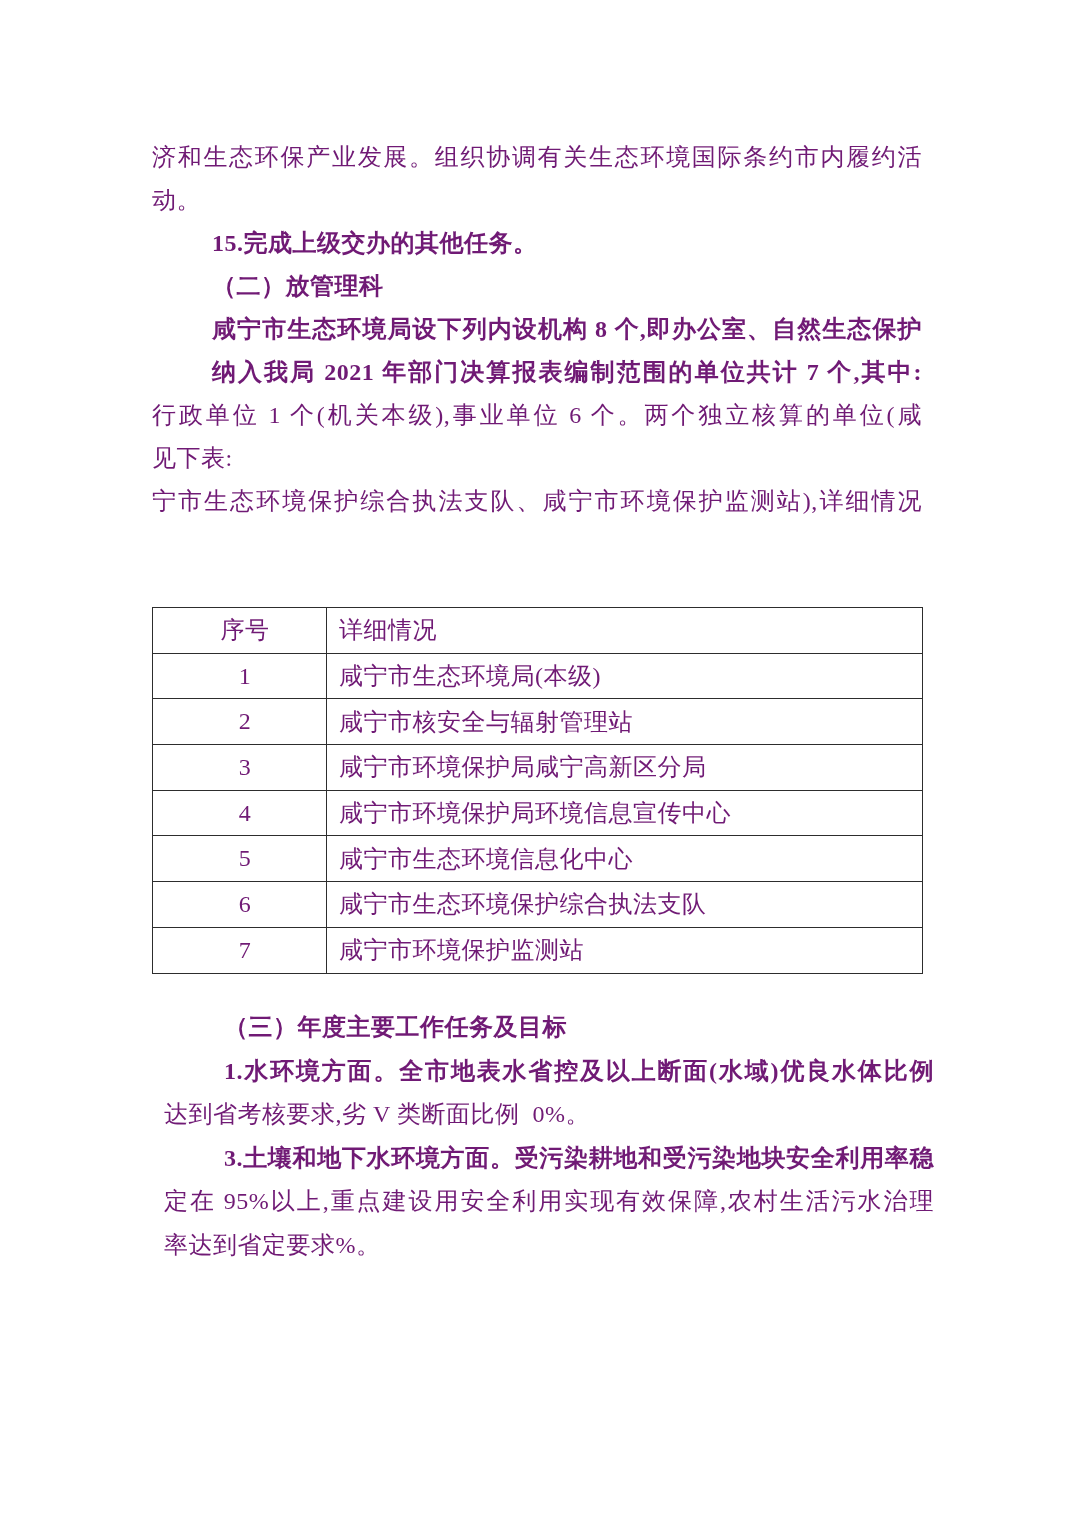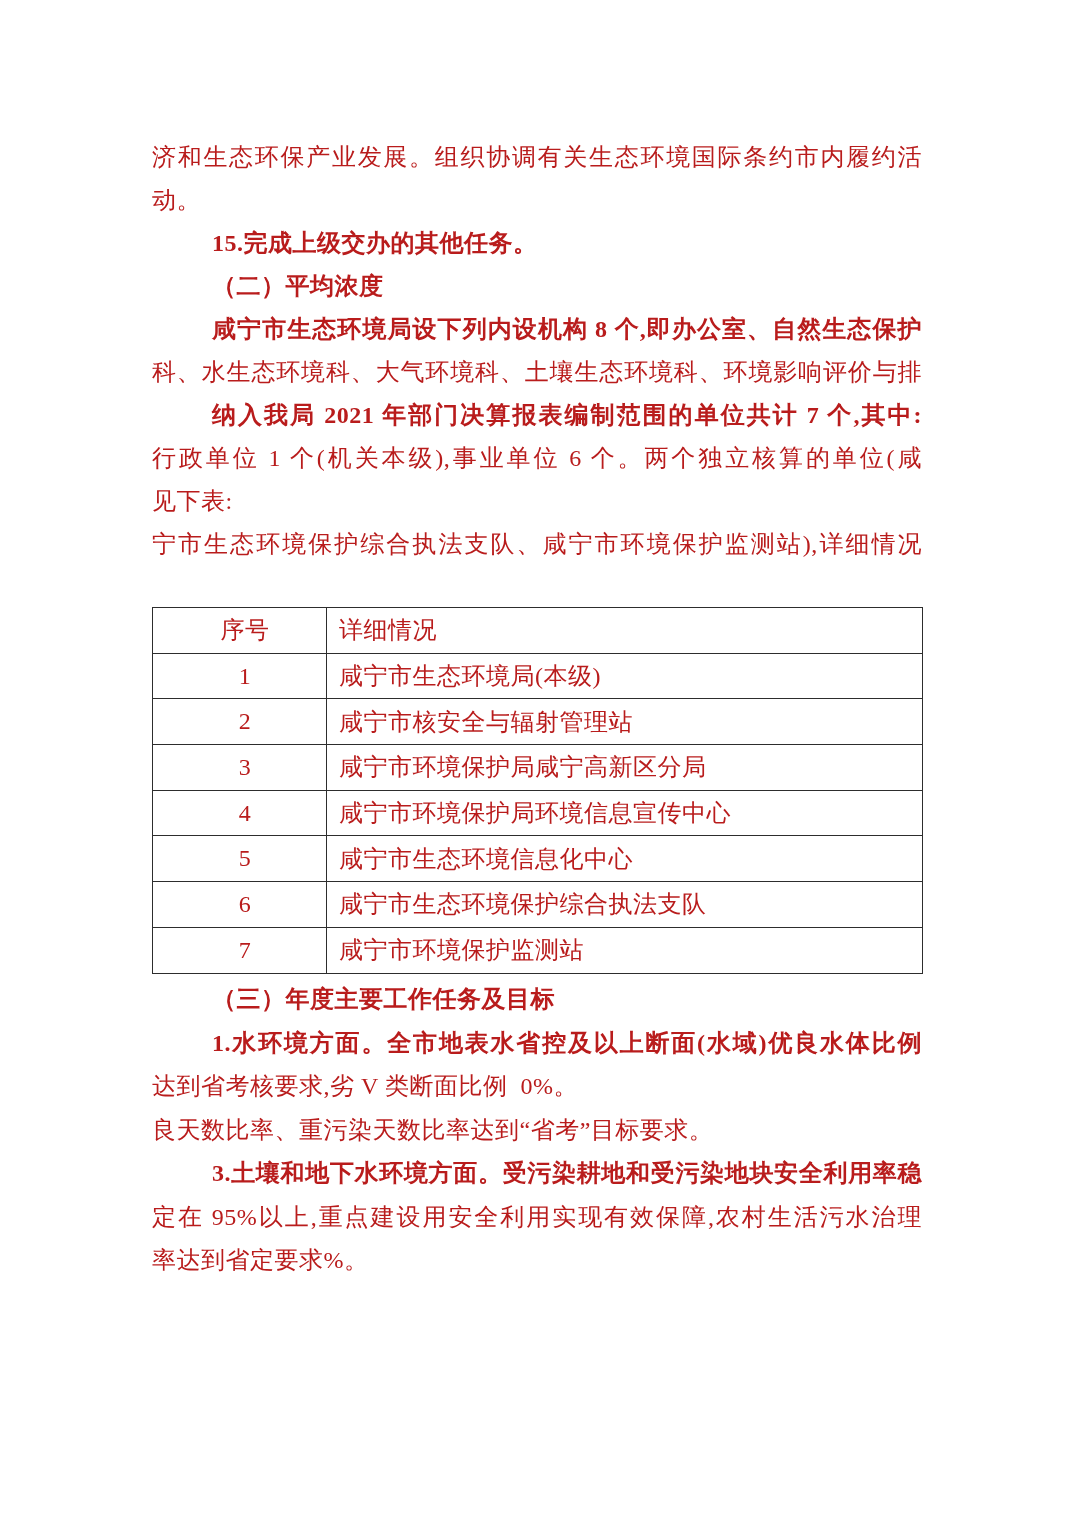--- a/index.html
+++ b/index.html
@@ -3,31 +3,31 @@
 <meta charset="utf-8">
 <style>
   html, body { margin: 0; padding: 0; background: #e9e9e9; }
   .page {
     position: relative;
     width: 1074px;
     height: 1520px;
     margin: 0 auto;
     background: #ffffff;
     font-family: "Liberation Serif", "DejaVu Serif", serif;
-    color: #b91c1c;
+    color: #701a75;
     overflow: hidden;
   }
   .block {
     position: absolute;
     left: 152px;
     width: 770px;
   }
   #block-top { top: 136px; }
   #block-top .line { height: 43px; line-height: 43px; }
-  #block-bottom { top: 978px; }
+  #block-bottom { top: 1006px; margin-left: 12px; }
   #block-bottom .line { height: 43.5px; line-height: 43.5px; }
   .line {
     font-size: 24px;
     letter-spacing: 0.5px;
     white-space: pre;          
   }
   .full {
     white-space: normal;       
     text-align: justify;
     text-align-last: justify;
@@ -57,23 +57,22 @@
 </style>
 </head>
 <body>
 
 <div class="page">
 
   <div class="block" id="block-top">
     <div class="line full">济和生态环保产业发展。组织协调有关生态环境国际条约市内履约活</div>
     <div class="line">动。</div>
     <div class="line indent">15.完成上级交办的其他任务。</div>
-    <div class="line indent">（二）平均浓度</div>
+    <div class="line indent">（二）放管理科</div>
     <div class="line indent full">咸宁市生态环境局设下列内设机构 8 个,即办公室、自然生态保护</div>
-    <div class="line full">科、水生态环境科、大气环境科、土壤生态环境科、环境影响评价与排</div>
     <div class="line indent full">纳入我局 2021 年部门决算报表编制范围的单位共计 7 个,其中:</div>
     <div class="line full">行政单位 1 个(机关本级),事业单位 6 个。两个独立核算的单位(咸</div>
     <div class="line">见下表:</div>
     <div class="line full">宁市生态环境保护综合执法支队、咸宁市环境保护监测站),详细情况</div>
   </div>
 
   <table id="units-table">
     <tbody>
         <tr>
       <th class="col-num">序号</th>
@@ -107,19 +106,18 @@
       <td class="col-num">7</td>
       <td class="col-name">咸宁市环境保护监测站</td>
     </tr>
   </tbody>
     </table>
 
   <div class="block" id="block-bottom">
     <div class="line indent">（三）年度主要工作任务及目标</div>
     <div class="line indent full">1.水环境方面。全市地表水省控及以上断面(水域)优良水体比例</div>
     <div class="line">达到省考核要求,劣 V 类断面比例  0%。</div>
-    <div class="line">良天数比率、重污染天数比率达到“省考”目标要求。</div>
     <div class="line indent full">3.土壤和地下水环境方面。受污染耕地和受污染地块安全利用率稳</div>
     <div class="line full">定在 95%以上,重点建设用安全利用实现有效保障,农村生活污水治理</div>
     <div class="line">率达到省定要求%。</div>
   </div>
 
 </div>
 
 </body></html>

